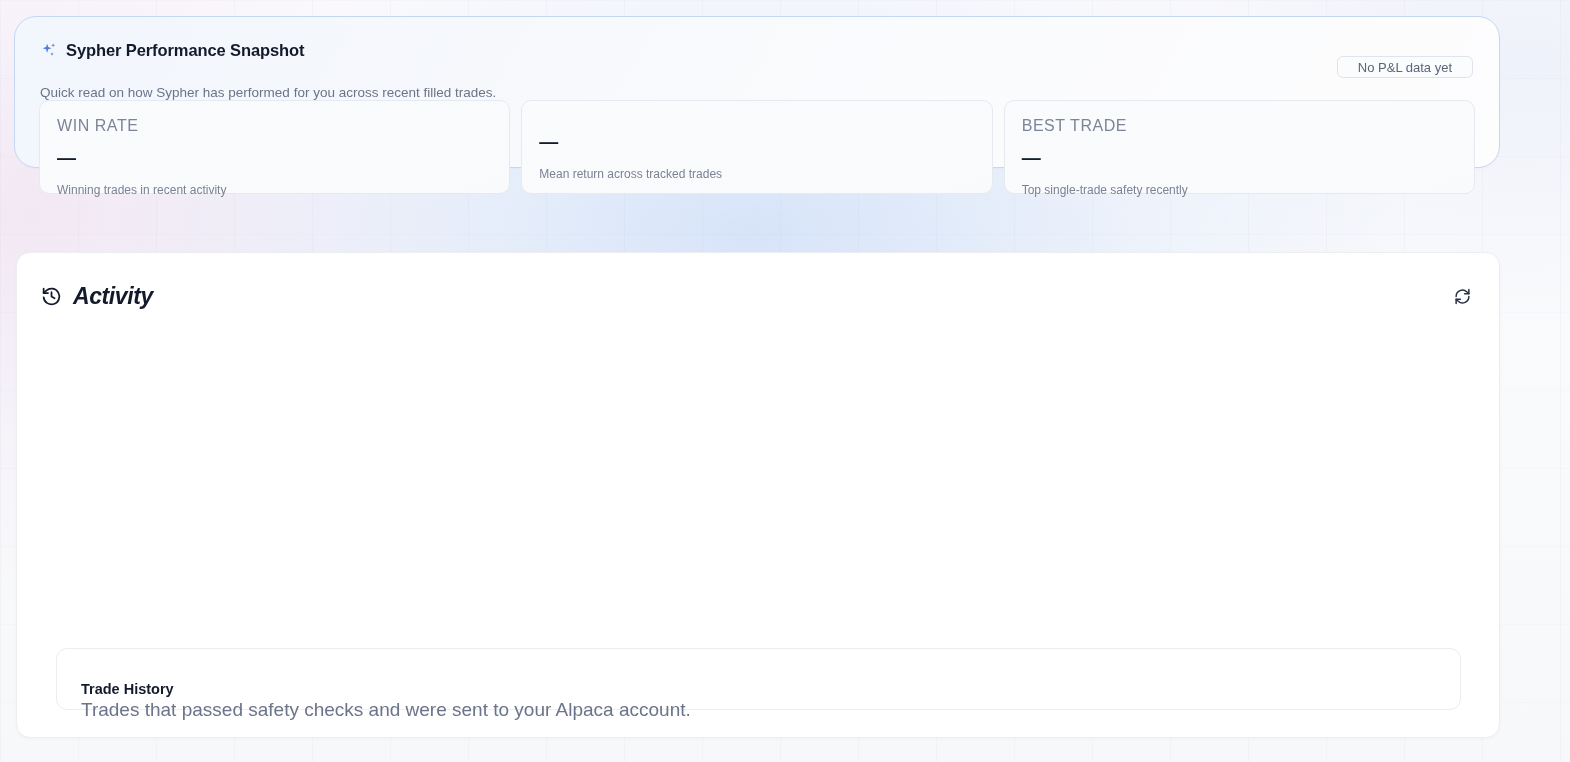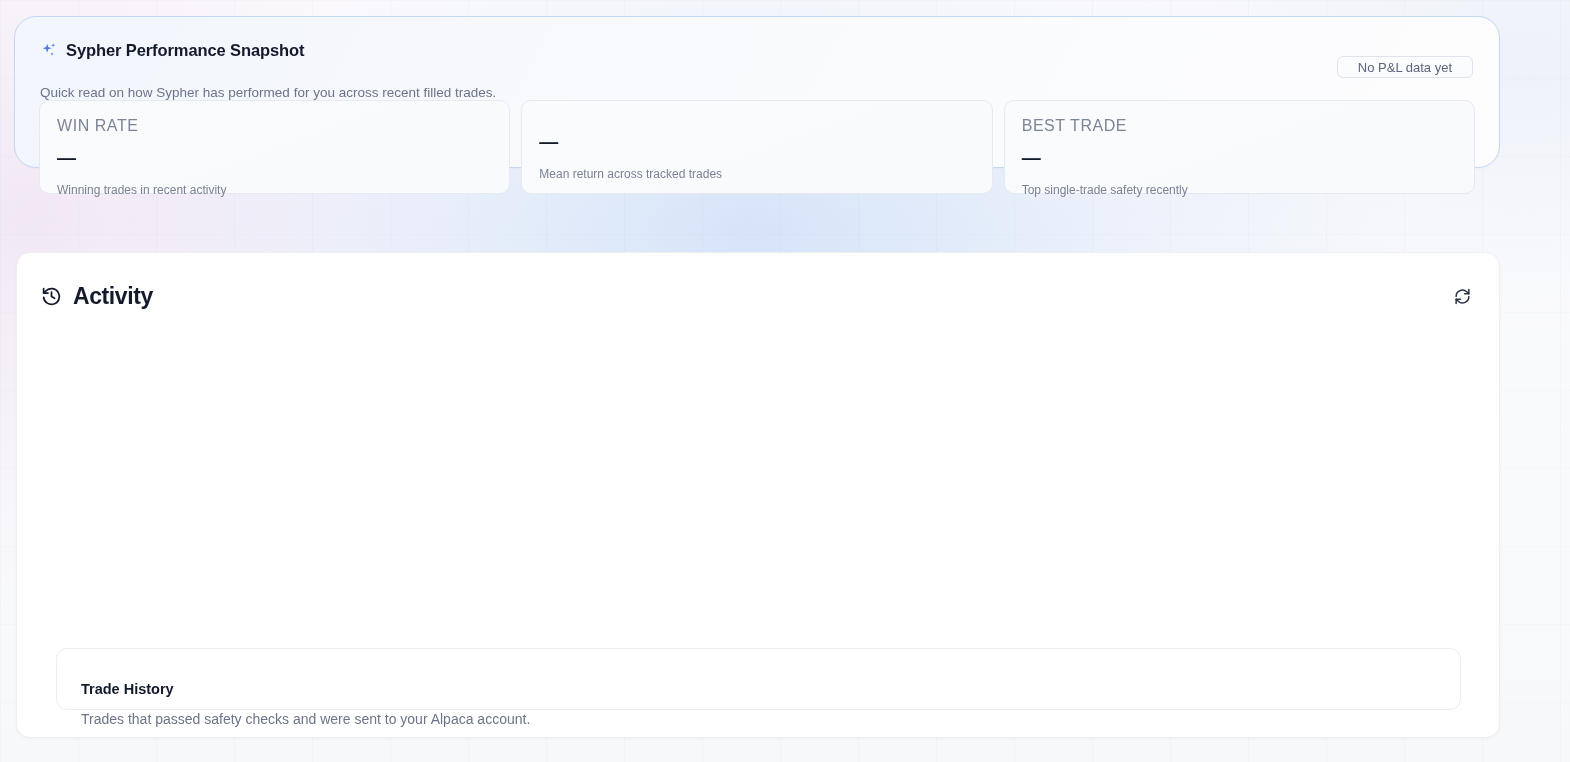--- a/index.html
+++ b/index.html
@@ -164,20 +164,21 @@
 
   .activity-head {
     position: absolute;
     left: 24px;
     right: 22px;
     top: 26px;
     height: 34px;
     display: flex;
     align-items: center;
     justify-content: space-between;
+    font-style: italic;
   }
 
   .activity-title-row {
     display: flex;
     align-items: center;
     gap: 11px;
   }
 
   .history-icon {
     width: 21px; height: 21px;
@@ -259,22 +260,22 @@
   }
 
   .trade-card-title {
     font-size: 14.5px;
     font-weight: 700;
     color: #131a2b;
     line-height: 1.2;
   }
 
   .trade-card-sub {
-    margin-top: 12px;
-    font-size: 14px;
+    margin-top: 0;
+    font-size: 19px;
     color: #6b7488;
     line-height: 1.3;
   }
 </style>
 </head>
 <body>
 
 <div class="page-bg"></div>
 
 <div class="stage">

